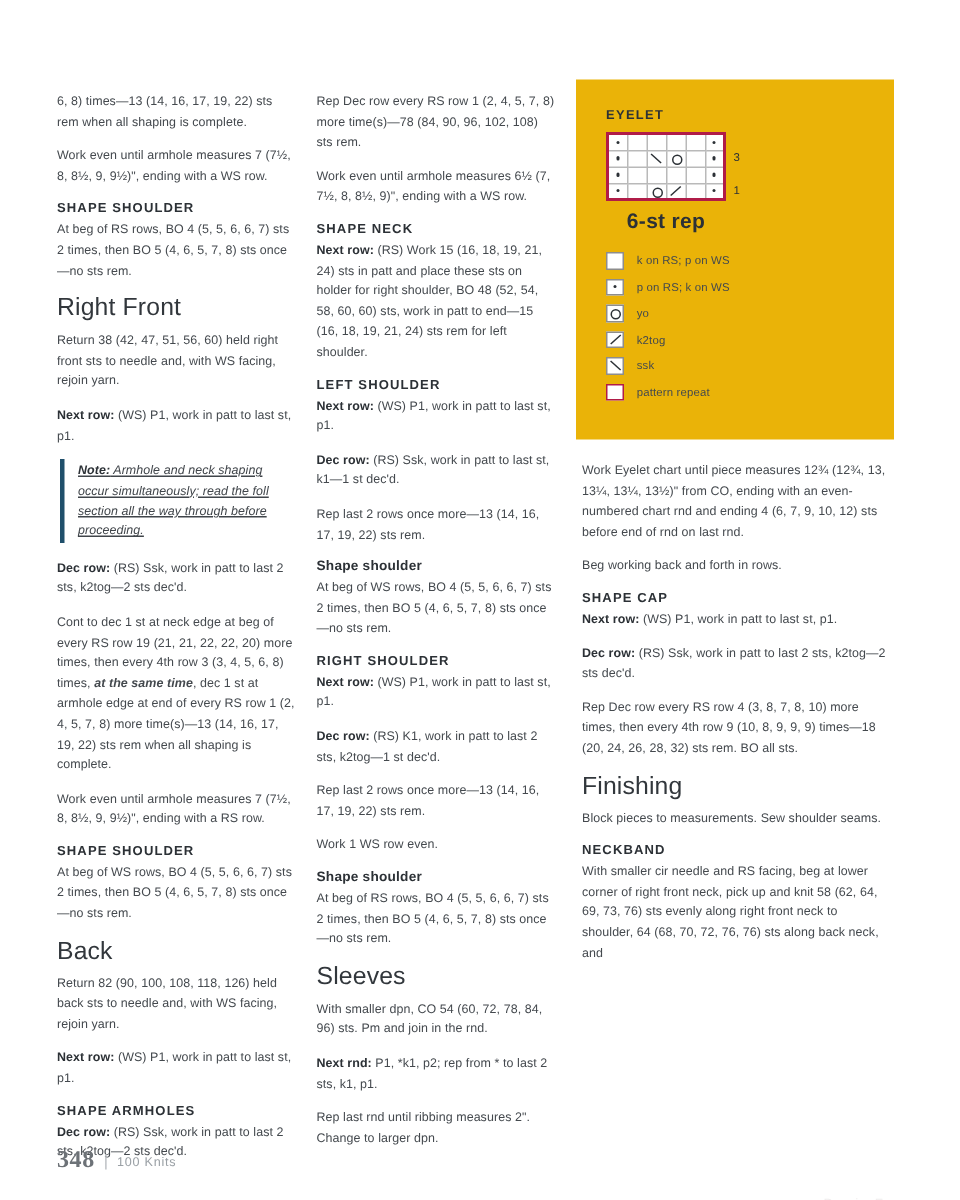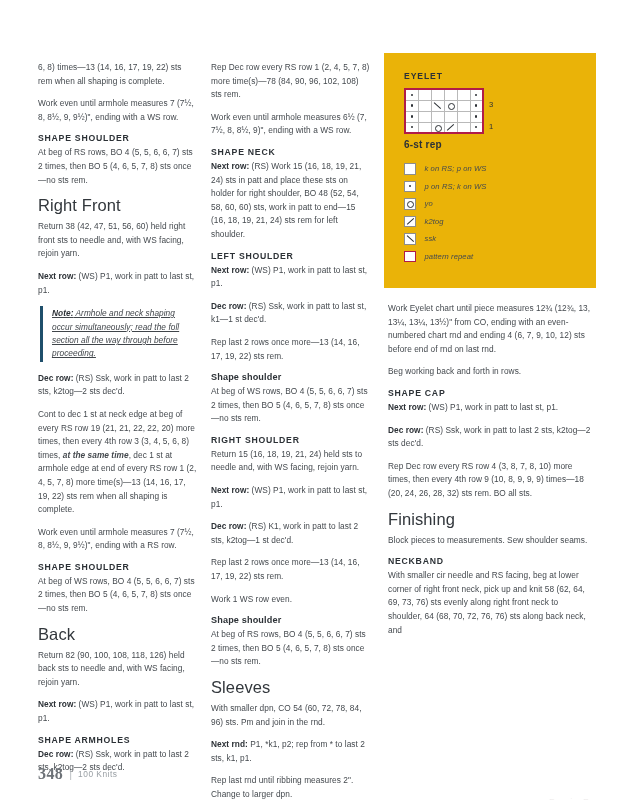--- a/index.html
+++ b/index.html
@@ -165,23 +165,24 @@
     margin-left: 5px;
     font-size: 7.6px;
     color: #2c3136;
     line-height: 11px;
     padding-top: 0px;
   }
   .rownums div { height: 11px; line-height: 11px; }
   .rownums div.blank { color: transparent; }
 
   .rep-label {
-    font-size: 10px;
+    font-size: 14px;
     font-weight: bold;
     color: #2c3136;
+    text-align: center;
     width: 80px;
     margin-top: 5px;
     letter-spacing: 0.2px;
   }
 
   .legend { margin-top: 13px; }
   .legend-row {
     display: flex;
     align-items: center;
     margin-bottom: 6px;
@@ -192,21 +193,20 @@
     background: #ffffff;
     position: relative;
     flex: none;
   }
   .key-box.repeat { border: 1.6px solid #b01c48; }
   .legend-label {
     font-size: 7.6px;
     color: #44494e;
     margin-left: 9px;
     letter-spacing: 0.1px;
-    font-style: italic;
   }
 
   
   .footer {
     position: absolute;
     left: 38px;
     bottom: 36px;
     display: flex;
     align-items: center;
   }
@@ -288,21 +288,20 @@
       <p><span class="lead">Next row:</span><span> (WS) P1, work in patt to last st, p1.</span></p>
 
       <p><span class="lead">Dec row:</span><span> (RS) Ssk, work in patt to last st, k1—1 st dec'd.</span></p>
 
       <p>Rep last 2 rows once more—13 (14, 16, 17, 19, 22) sts rem.</p>
 
       <h4 class="subsmall">Shape shoulder</h4>
       <p>At beg of WS rows, BO 4 (5, 5, 6, 6, 7) sts 2 times, then BO 5 (4, 6, 5, 7, 8) sts once—no sts rem.</p>
 
       <h3 class="sub">RIGHT SHOULDER</h3>
-      <p>Return 15 (16, 18, 19, 21, 24) held sts to needle and, with WS facing, rejoin yarn.</p>
 
       <p><span class="lead">Next row:</span><span> (WS) P1, work in patt to last st, p1.</span></p>
 
       <p><span class="lead">Dec row:</span><span> (RS) K1, work in patt to last 2 sts, k2tog—1 st dec'd.</span></p>
 
       <p>Rep last 2 rows once more—13 (14, 16, 17, 19, 22) sts rem.</p>
       <p>Work 1 WS row even.</p>
 
       <h4 class="subsmall">Shape shoulder</h4>
       <p>At beg of RS rows, BO 4 (5, 5, 6, 6, 7) sts 2 times, then BO 5 (4, 6, 5, 7, 8) sts once—no sts rem.</p>

